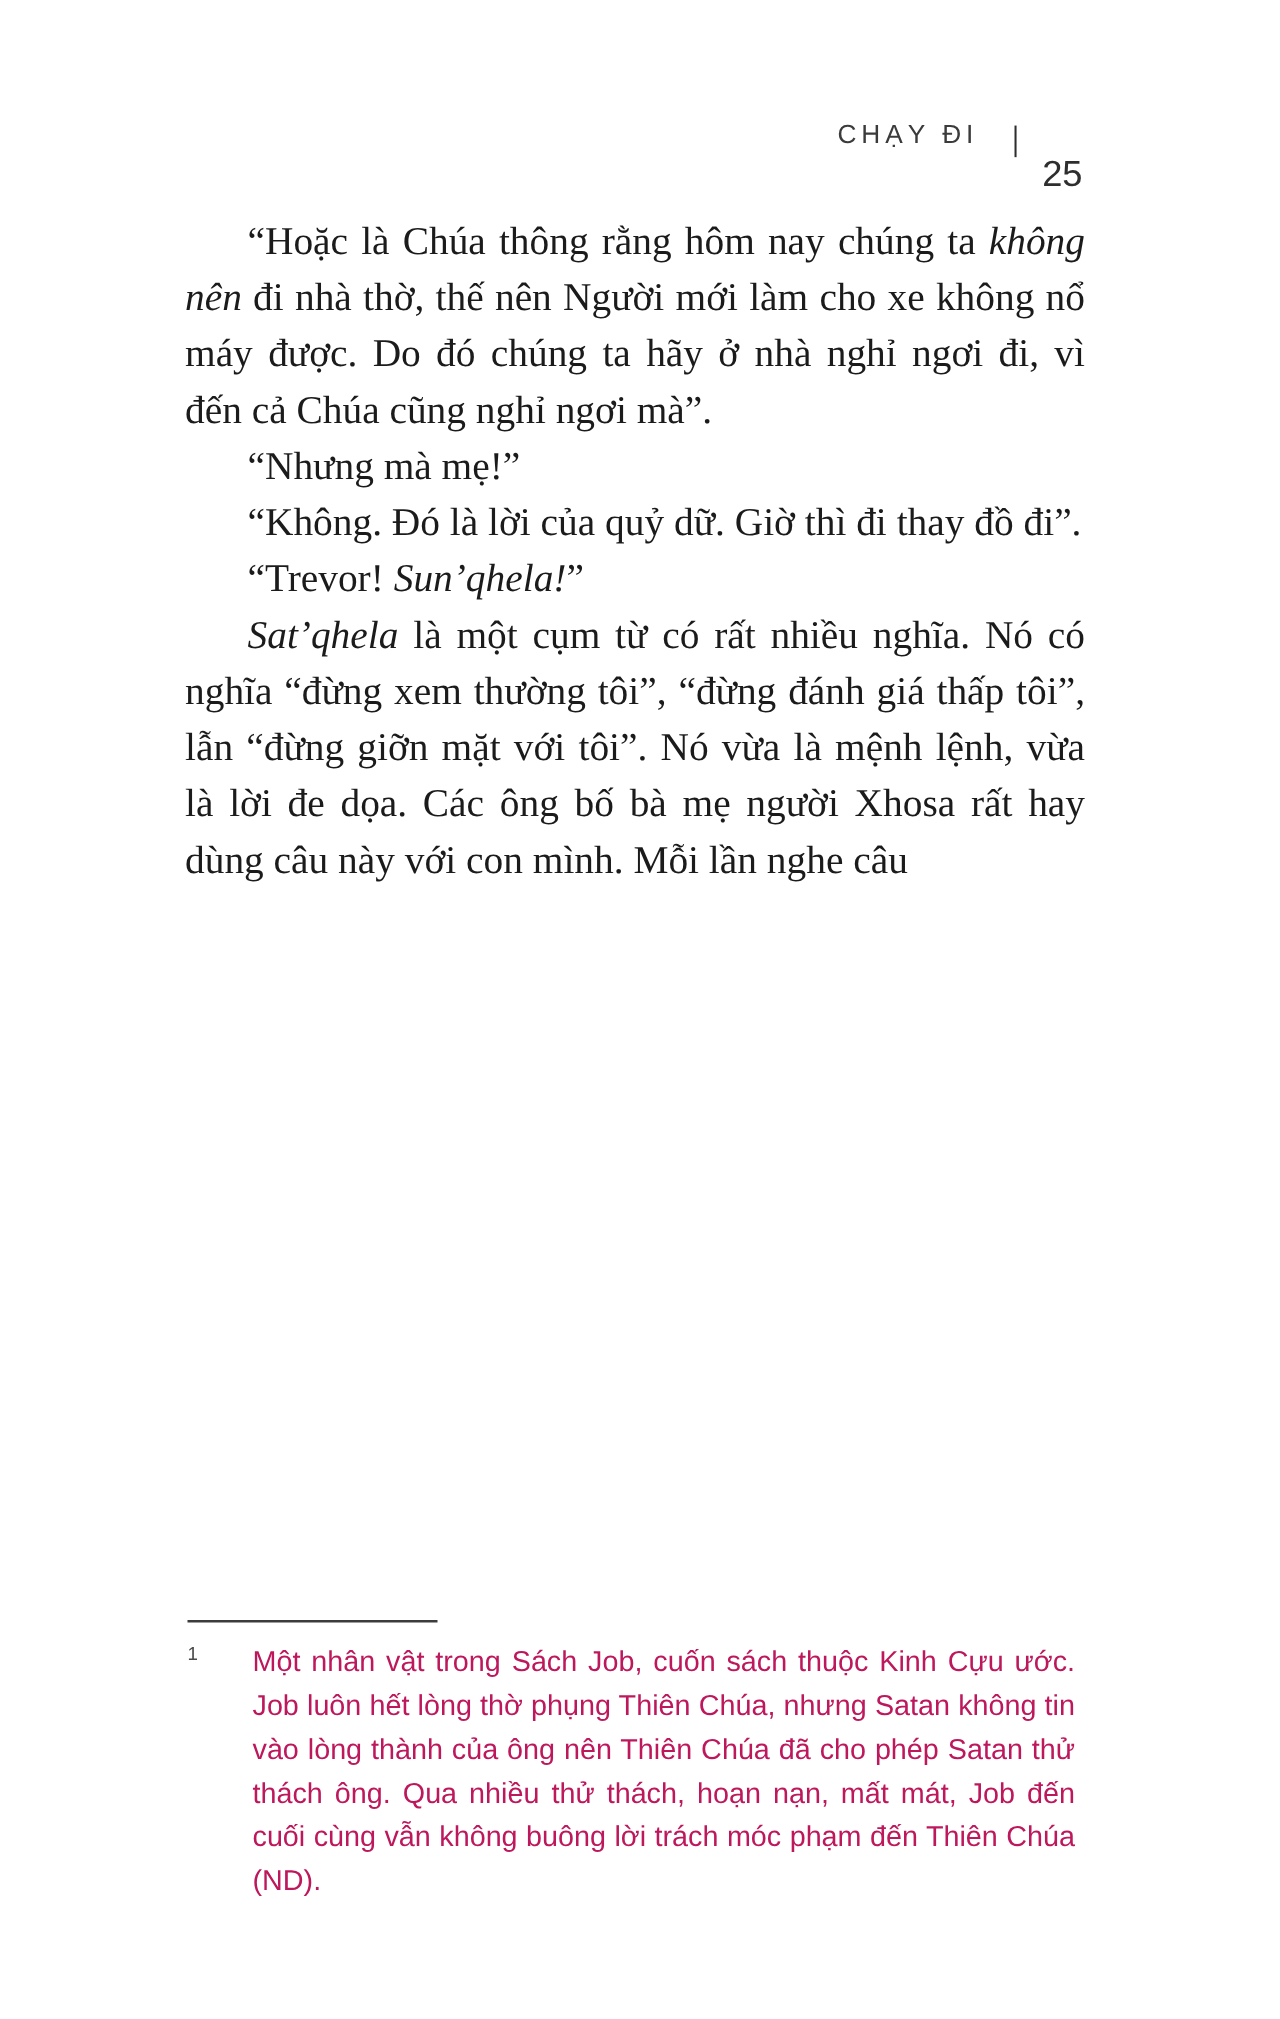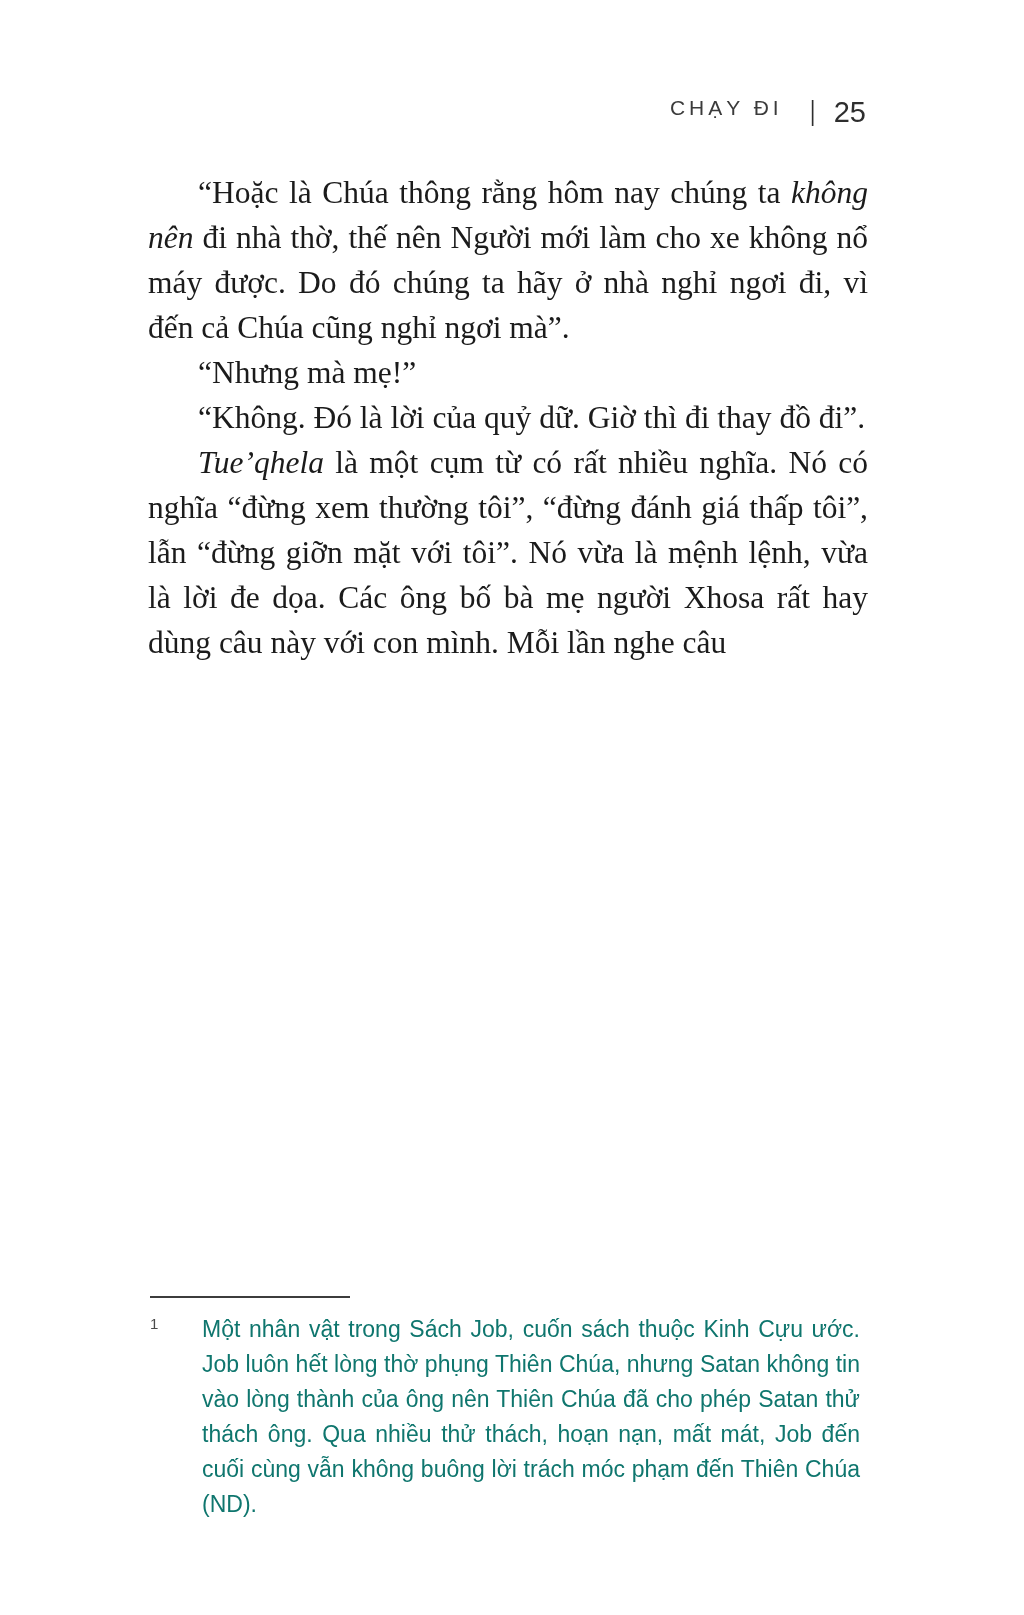--- a/index.html
+++ b/index.html
@@ -30,20 +30,21 @@
   .header-sep {
     font-size: 27px;
     font-weight: 300;
     margin: 0 18px 0 26px;
     color: #2e2e2e;
     transform: scaleX(0.75);
   }
   .page-number {
     font-size: 29px;
     color: #2e2e2e;
+    margin-top: 28px;
   }
   
   .body-text {
     position: absolute;
     top: 170px;
     left: 148px;
     width: 720px;
     font-size: 31.5px;
     line-height: 45px;
     color: #1b1b1b;
@@ -82,39 +83,40 @@
     padding-top: 3px;
     color: #4a4a4a;
   }
   .fn-text {
     margin: 0;
     flex: 1;
     font-size: 23px;
     line-height: 35px;
     font-weight: 300;
     text-align: justify;
-    color: #0f766e;
+    color: #be185d;
   }
 </style>
 </head>
 <body>
 
 <div class="page">
 
   <header class="running-header">
     <span class="chapter-title">CHẠY ĐI</span>
     <span class="header-sep">|</span>
     <span class="page-number">25</span>
   </header>
 
   <main class="body-text" id="paragraphs">
       <p class="para"><span>“Hoặc là Chúa thông rằng hôm nay chúng ta </span><em>không nên</em><span> đi nhà thờ, thế nên Người mới làm cho xe không nổ máy được. Do đó chúng ta hãy ở nhà nghỉ ngơi đi, vì đến cả Chúa cũng nghỉ ngơi mà”.</span></p>
       <p class="para"><span>“Nhưng mà mẹ!”</span></p>
       <p class="para"><span>“Không. Đó là lời của quỷ dữ. Giờ thì đi thay đồ đi”.</span></p>
-      <p class="para"><em>Tue’qhela</em><span> là một cụm từ có rất nhiều nghĩa. Nó có nghĩa “đừng xem thường tôi”, “đừng đánh giá thấp tôi”, lẫn “đừng giỡn mặt với tôi”. Nó vừa là mệnh lệnh, vừa là lời đe dọa. Các ông bố bà mẹ người Xhosa rất hay dùng câu này với con mình. Mỗi lần nghe câu</span></p>
+      <p class="para"><span>“Trevor! </span><em>Sun’qhela!</em><span>”</span></p>
+      <p class="para"><em>Sat’qhela</em><span> là một cụm từ có rất nhiều nghĩa. Nó có nghĩa “đừng xem thường tôi”, “đừng đánh giá thấp tôi”, lẫn “đừng giỡn mặt với tôi”. Nó vừa là mệnh lệnh, vừa là lời đe dọa. Các ông bố bà mẹ người Xhosa rất hay dùng câu này với con mình. Mỗi lần nghe câu</span></p>
     </main>
 
   <footer class="footnote-section">
     <div class="footnote-rule"></div>
     <div class="fn-row">
       <span class="fn-marker">1</span>
       <p class="fn-text">Một nhân vật trong Sách Job, cuốn sách thuộc Kinh Cựu ước. Job luôn hết lòng thờ phụng Thiên Chúa, nhưng Satan không tin vào lòng thành của ông nên Thiên Chúa đã cho phép Satan thử thách ông. Qua nhiều thử thách, hoạn nạn, mất mát, Job đến cuối cùng vẫn không buông lời trách móc phạm đến Thiên Chúa (ND).</p>
     </div>
   </footer>
 

